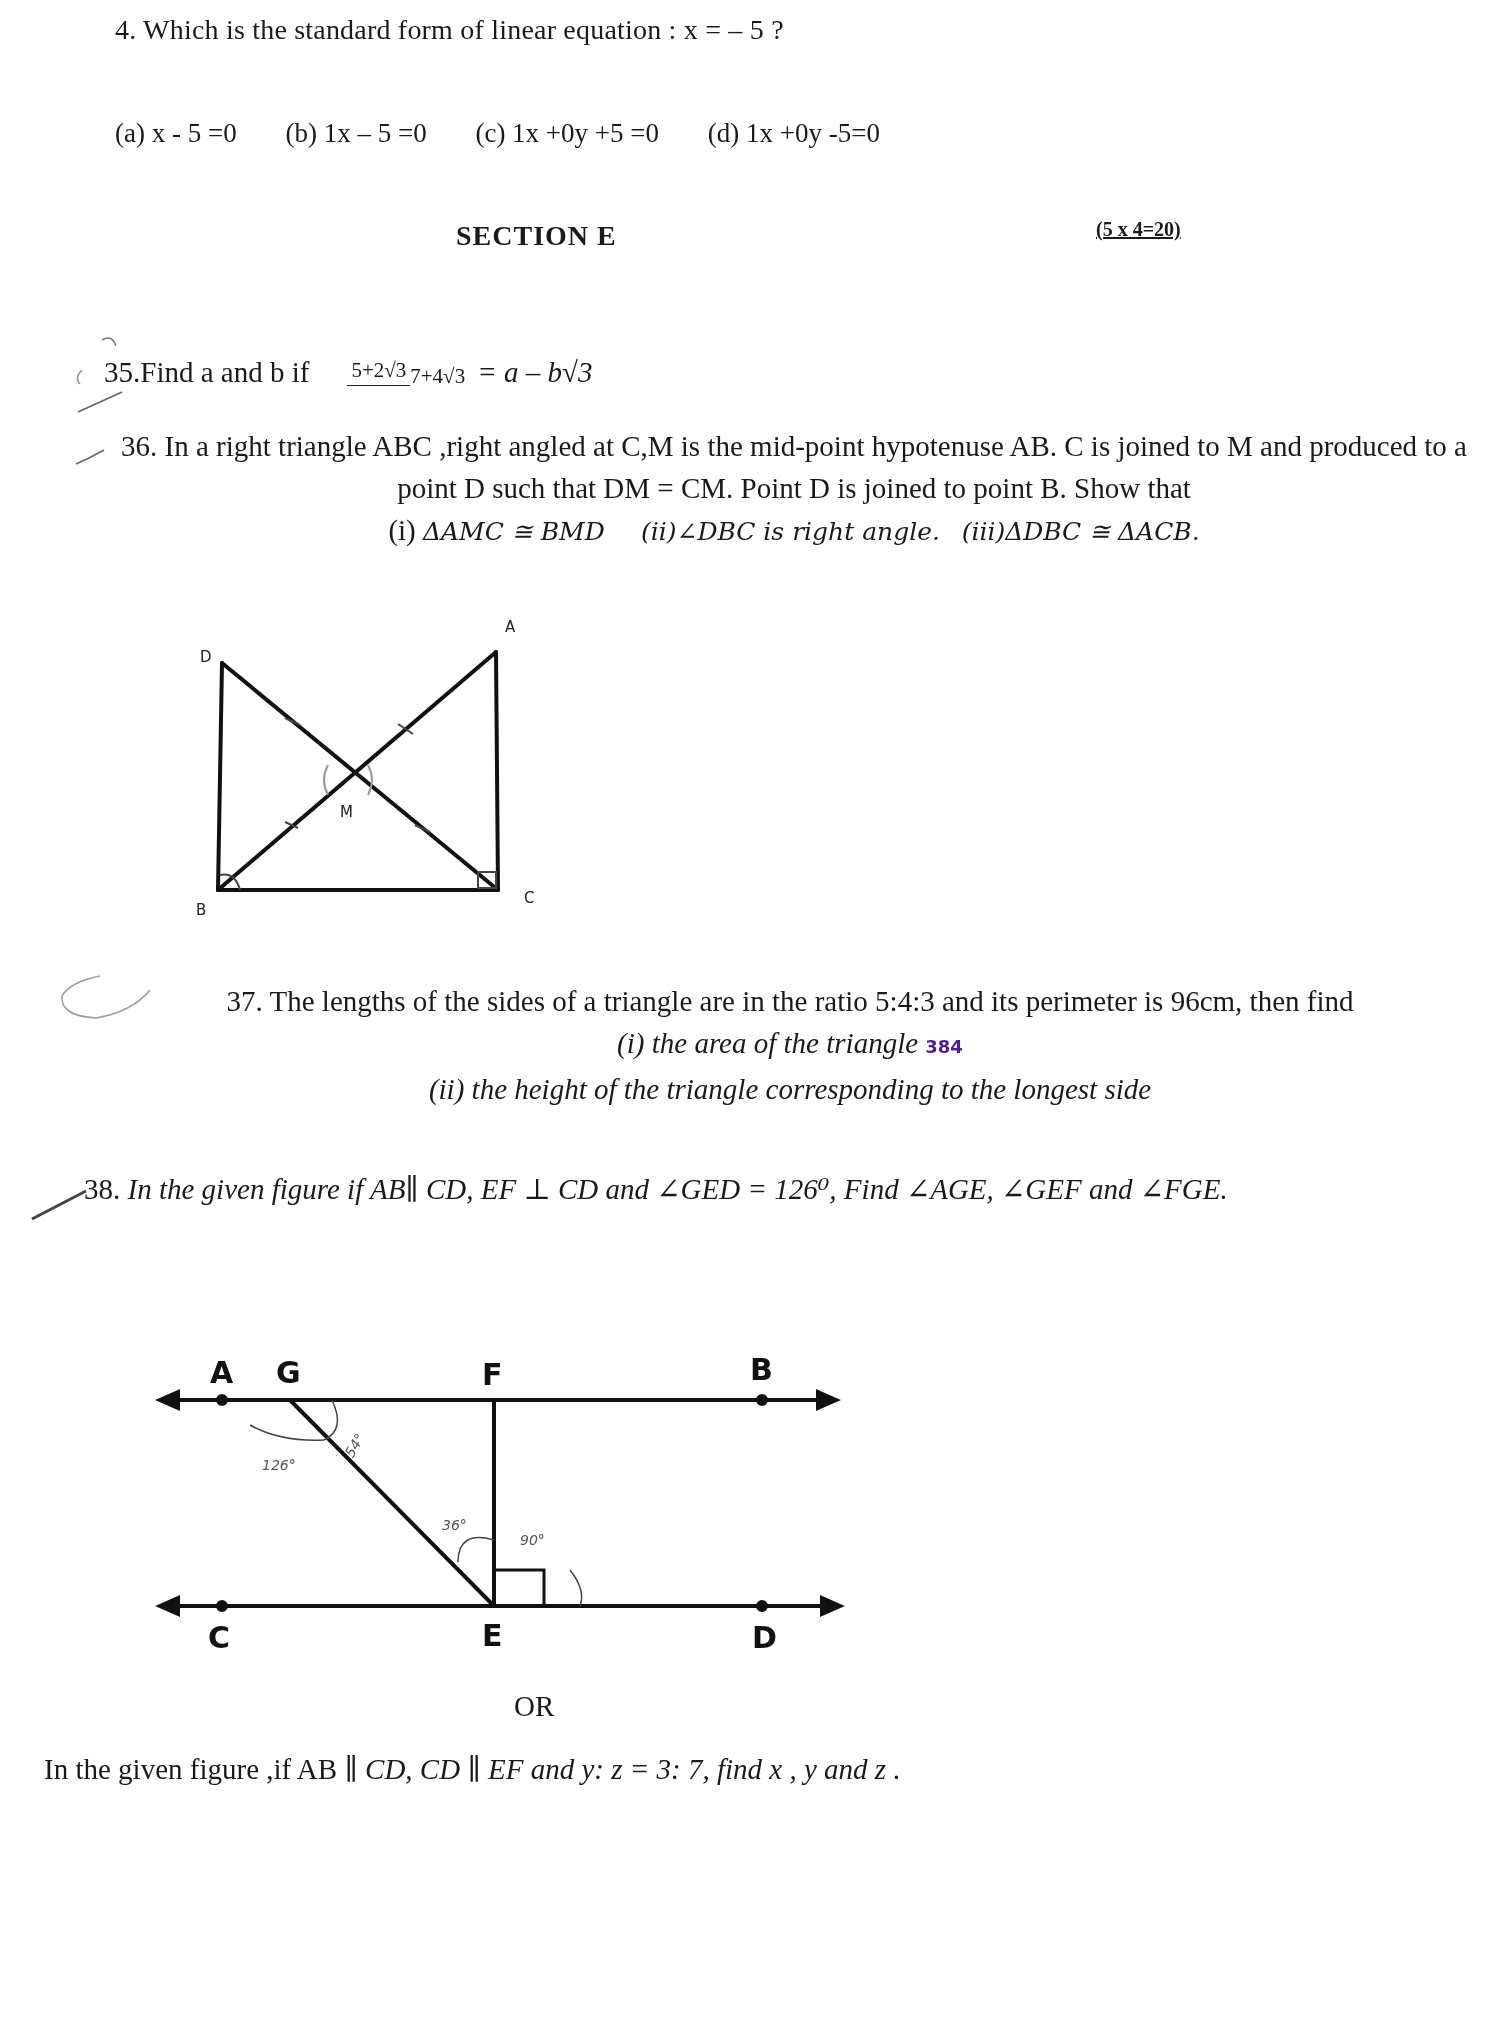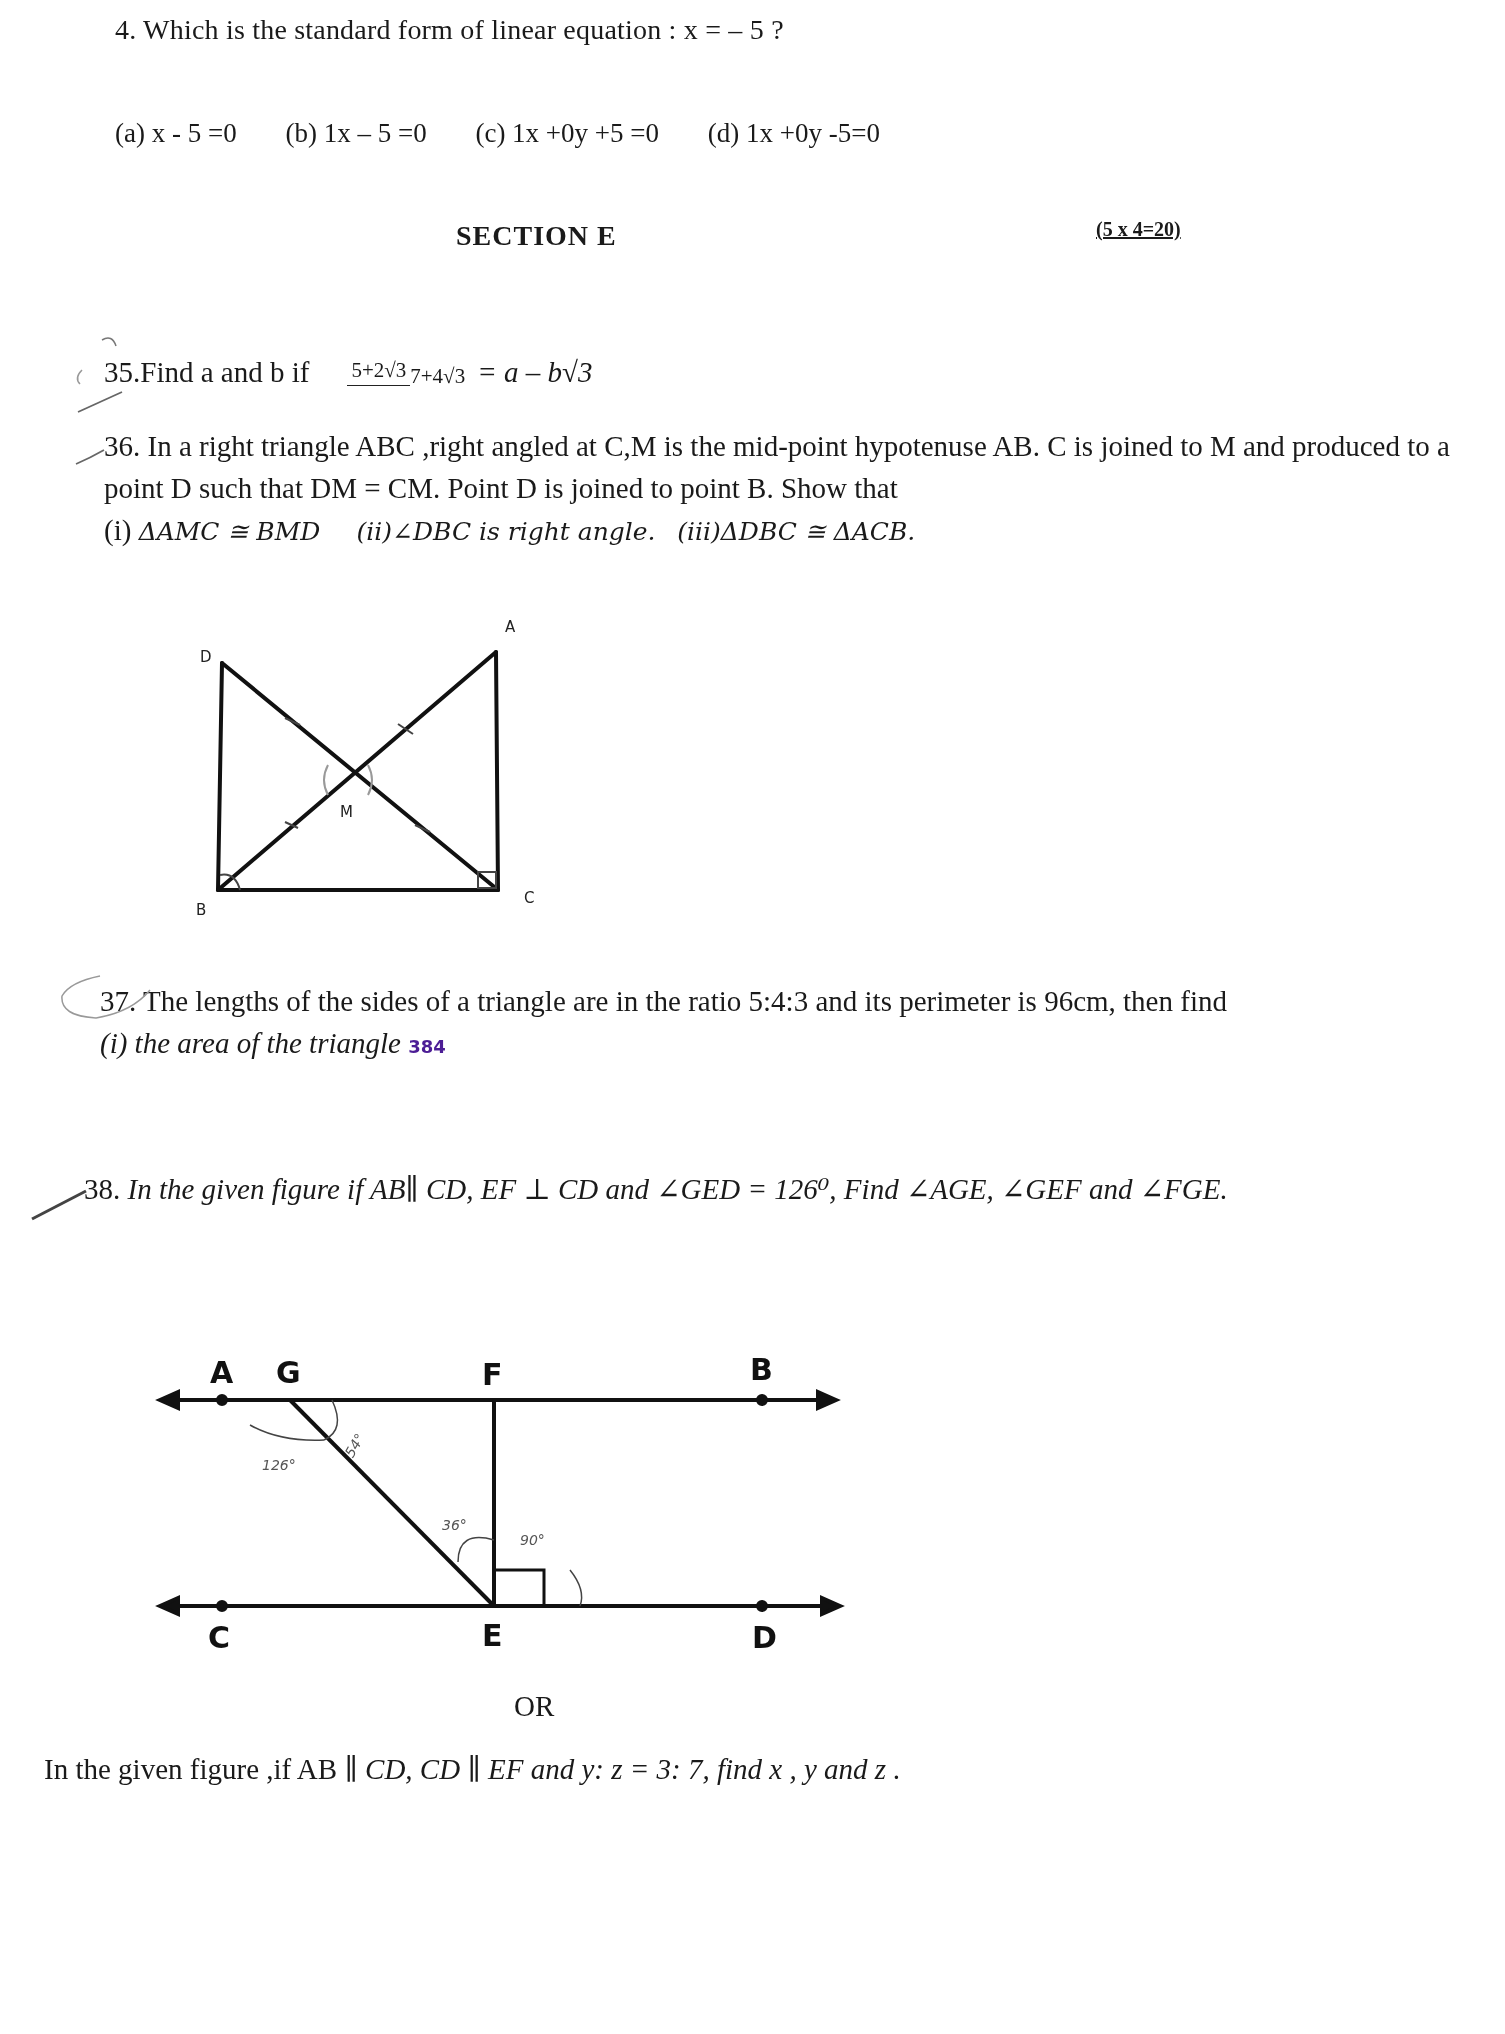--- a/index.html
+++ b/index.html
@@ -1,18 +1,18 @@
 <!DOCTYPE html>
 <html><head>
 <meta charset="utf-8">
 <style>
   html, body { margin:0; padding:0; background:#ffffff; }
   body { width:1505px; height:2034px; position:relative; overflow:hidden;
          font-family:"Liberation Serif","DejaVu Serif",serif; color:#1a1a1a; }
-  .abs { position:absolute; white-space:nowrap; }
+  .abs { position:absolute; white-space:nowrap;text-align:center; }
   .q4 { left:115px; top:14px; font-size:28px; letter-spacing:0.2px; }
   .opts { left:115px; top:118px; font-size:27px; }
   .opts span { margin-right:42px; }
   .sec { left:456px; top:220px; font-size:28px; font-weight:bold; letter-spacing:1px; }
   .marks { left:1096px; top:218px; font-size:20px; font-weight:bold;text-decoration:underline; }
   .q35 { left:104px; top:355px; font-size:29px; display:flex; align-items:center; }
   .frac { display:inline-flex; flex-direction:row; align-items:center; font-size:21px; margin:0 12px 0 38px; }
   .frac .num { border-bottom:1.5px solid #222; padding:0 4px 2px; }
   .frac .den { padding-top:2px;margin-top:7px; }
   .q35 .rhs { font-style:italic; font-size:29px; }
@@ -97,20 +97,21 @@
     <text x="16" y="315">B</text>
     <text x="344" y="303">C</text>
   </g>
 </svg>
 
 <div class="abs q37">
   <span>37.</span>
   <span>The lengths of the sides of a triangle are in the ratio 5:4:3 and its perimeter is 96cm, then find</span><br>
   <span class="it">(i) the area of the triangle</span>
   <span class="hand" style="position:static;font-size:18px;font-weight:bold">384</span><br>
+  <span class="it">(ii) the height of the triangle corresponding to the longest side</span>
 </div>
 <svg style="left:50px;top:960px" width="110" height="80">
   <path d="M50 16 Q20 22 12 36 Q10 56 46 58 Q82 52 100 30" stroke="#999" stroke-width="1.5" fill="none"></path>
 </svg>
 
 <div class="abs q38">
   <span>38.</span>
   <span class="it" style="font-style:italic">In the given figure if AB∥</span><span class="it"> CD, EF ⊥ CD and ∠GED = 126⁰, Find ∠AGE, ∠GEF and ∠FGE.</span>
 </div>
 <svg style="left:28px;top:1185px" width="70" height="40">

